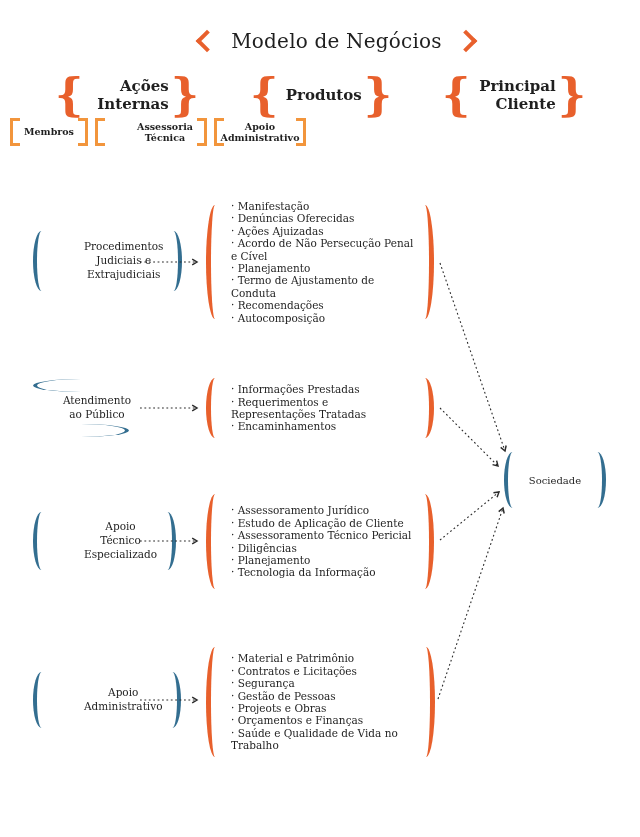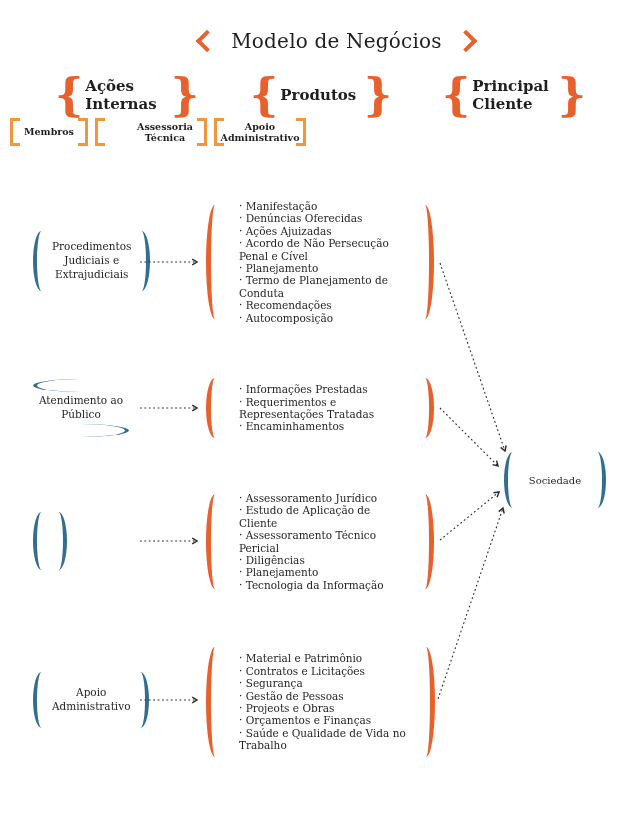--- a/index.html
+++ b/index.html
@@ -14,21 +14,21 @@
   .title-row { position:absolute; top:24px; left:0; right:0; height:34px;
     display:flex; align-items:center; justify-content:center; gap:16px; }
   .title-text { font-size:20px; letter-spacing:.2px; }
   .chev { width:12px; height:12px; flex:0 0 auto; }
   .chev.l { border-left:4px solid #E8602C; border-bottom:4px solid #E8602C; transform:rotate(45deg); }
   .chev.r { border-right:4px solid #E8602C; border-top:4px solid #E8602C; transform:rotate(45deg); }
 
   
   .hdr { position:absolute; top:72px; height:46px; display:flex; align-items:center; justify-content:space-between; }
   .hdr .brace { font-size:44px; line-height:44px; font-weight:bold; color:#E8602C; font-family:"DejaVu Serif", serif; }
-  .hdr .hlabel { font-size:15px; font-weight:bold; flex:1; text-align:left; padding:0 2px; }
+  .hdr .hlabel { font-size:15px; font-weight:bold; flex:1; text-align:right; padding:0 2px; }
   .hdr1 { left:55px;  width:144px; }
   .hdr2 { left:250px; width:142px; }
   .hdr3 { left:442px; width:144px; }
 
   
   .subhdr { position:absolute; left:10px; top:118px; display:flex; gap:7px; align-items:center; }
   .sub-item { display:flex; align-items:stretch; min-height:28px; }
   .sq { width:7px; border:3px solid #F2953C; }
   .sq.l { border-right:none; }
   .sq.r { border-left:none; }
@@ -40,23 +40,23 @@
 
   
   .parenbox { position:absolute; display:flex; align-items:stretch; }
   .arc { flex:0 0 13px; border-radius:50%; }
   .arc.bl { border-left:4px solid #336E90; }
   .arc.br { border-right:4px solid #336E90; }
   .arc.ol { border-left:5px solid #E8602C; }
   .arc.or { border-right:5px solid #E8602C; }
 
   .action-label { flex:1; display:flex; align-items:center; justify-content:center;
-    text-align:center; font-size:10.5px; line-height:1.32; padding:0 2px; }
-
-  .prod-list { flex:1; align-self:center; list-style:none; margin:8px; padding:0 0 0 7px;
+    text-align:center; font-size:10.5px; line-height:1.32; padding:0 2px;margin-left:32px; }
+
+  .prod-list { flex:1; align-self:center; list-style:none; margin:0; padding:0 0 0 7px;
     font-size:10.5px; line-height:12.4px; }
   .prod-list li::before { content:"· "; }
 
   
   .act1 { left:33px; top:231px; width:96px; height:60px; }
   .act2 { left:33px; top:379px; width:96px; height:58px;flex-direction:column; }
   .act3 { left:33px; top:512px; width:96px; height:58px; }
   .act4 { left:33px; top:672px; width:96px; height:56px; }
 
   
@@ -124,21 +124,21 @@
     <span class="arc br"></span>
   </div>
   <div class="parenbox prod1">
     <span class="arc ol"></span>
     <ul class="prod-list">
         <li>Manifestação</li>
         <li>Denúncias Oferecidas</li>
         <li>Ações Ajuizadas</li>
         <li>Acordo de Não Persecução Penal e Cível</li>
         <li>Planejamento</li>
-        <li>Termo de Planejamento de Conduta</li>
+        <li>Termo de Ajustamento de Conduta</li>
         <li>Recomendações</li>
         <li>Autocomposição</li>
       </ul>
     <span class="arc or"></span>
   </div>
 
   <div class="parenbox act2">
     <span class="arc bl"></span>
     <span class="action-label">Atendimento ao Público</span>
     <span class="arc br"></span>
@@ -148,20 +148,21 @@
     <ul class="prod-list">
         <li>Informações Prestadas</li>
         <li>Requerimentos e Representações Tratadas</li>
         <li>Encaminhamentos</li>
       </ul>
     <span class="arc or"></span>
   </div>
 
   <div class="parenbox act3">
     <span class="arc bl"></span>
+    <span class="action-label">Apoio Técnico Especializado</span>
     <span class="arc br"></span>
   </div>
   <div class="parenbox prod3">
     <span class="arc ol"></span>
     <ul class="prod-list">
         <li>Assessoramento Jurídico</li>
         <li>Estudo de Aplicação de Cliente</li>
         <li>Assessoramento Técnico Pericial</li>
         <li>Diligências</li>
         <li>Planejamento</li>

